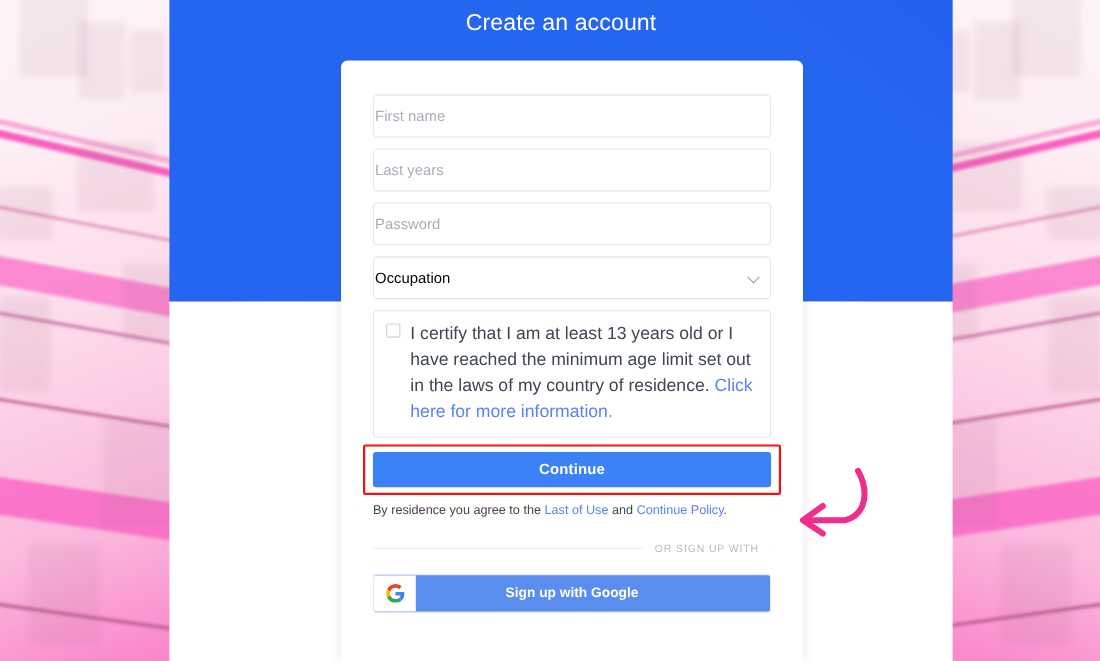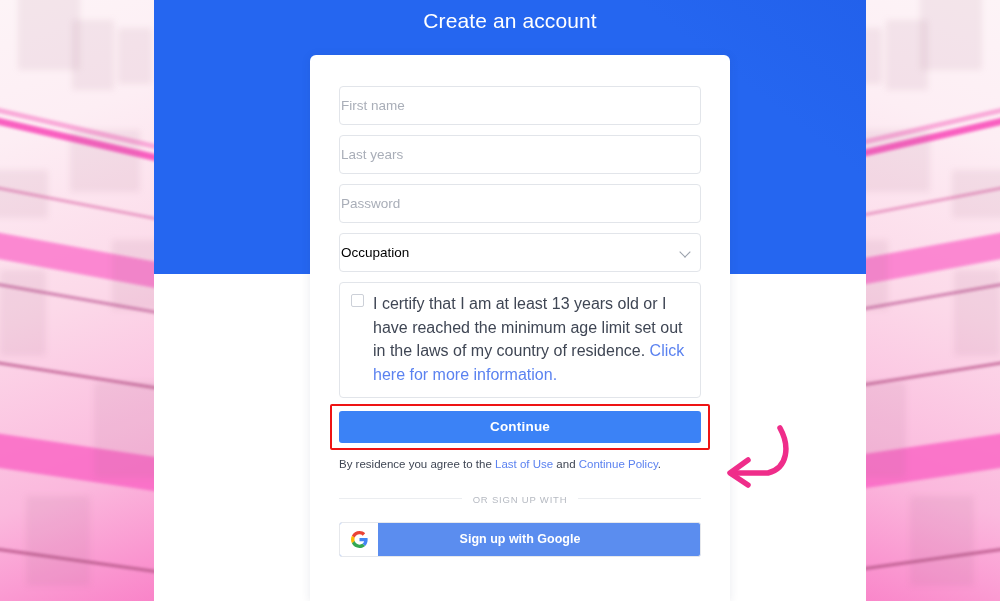--- a/index.html
+++ b/index.html
@@ -165,21 +165,21 @@
     margin-top: 15px;
     font-size: 11.5px;
     color: #3f4654;
   }
 
   
   .divider {
     position: relative;
     width: 362px;
     margin-top: 19px;
-    text-align: center;
+    text-align: right;
   }
   .divider::before {
     content: "";
     position: absolute;
     left: 0; right: 0; top: 50%;
     height: 1px;
     background: #ebedf0;
   }
   .divider span {
     position: relative;

